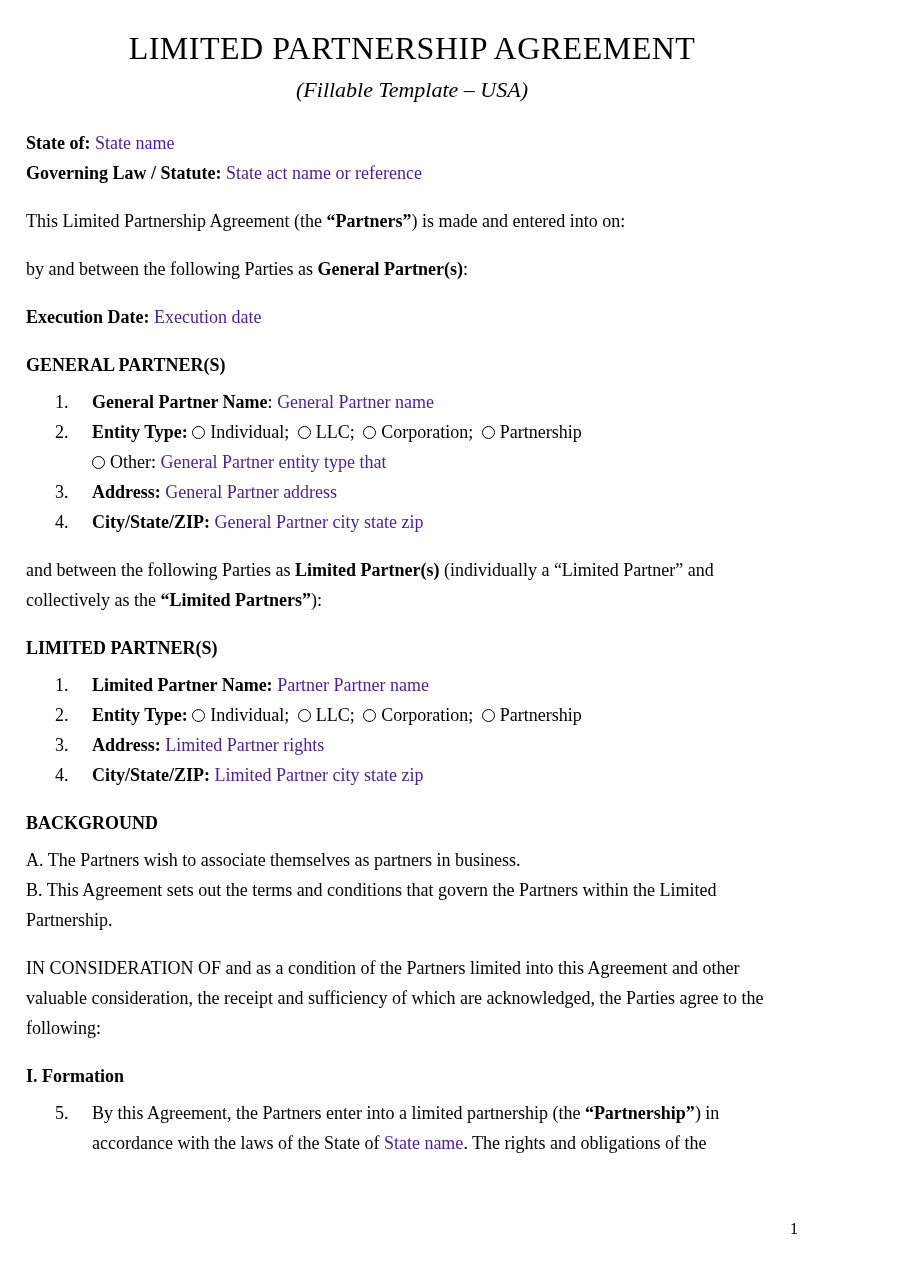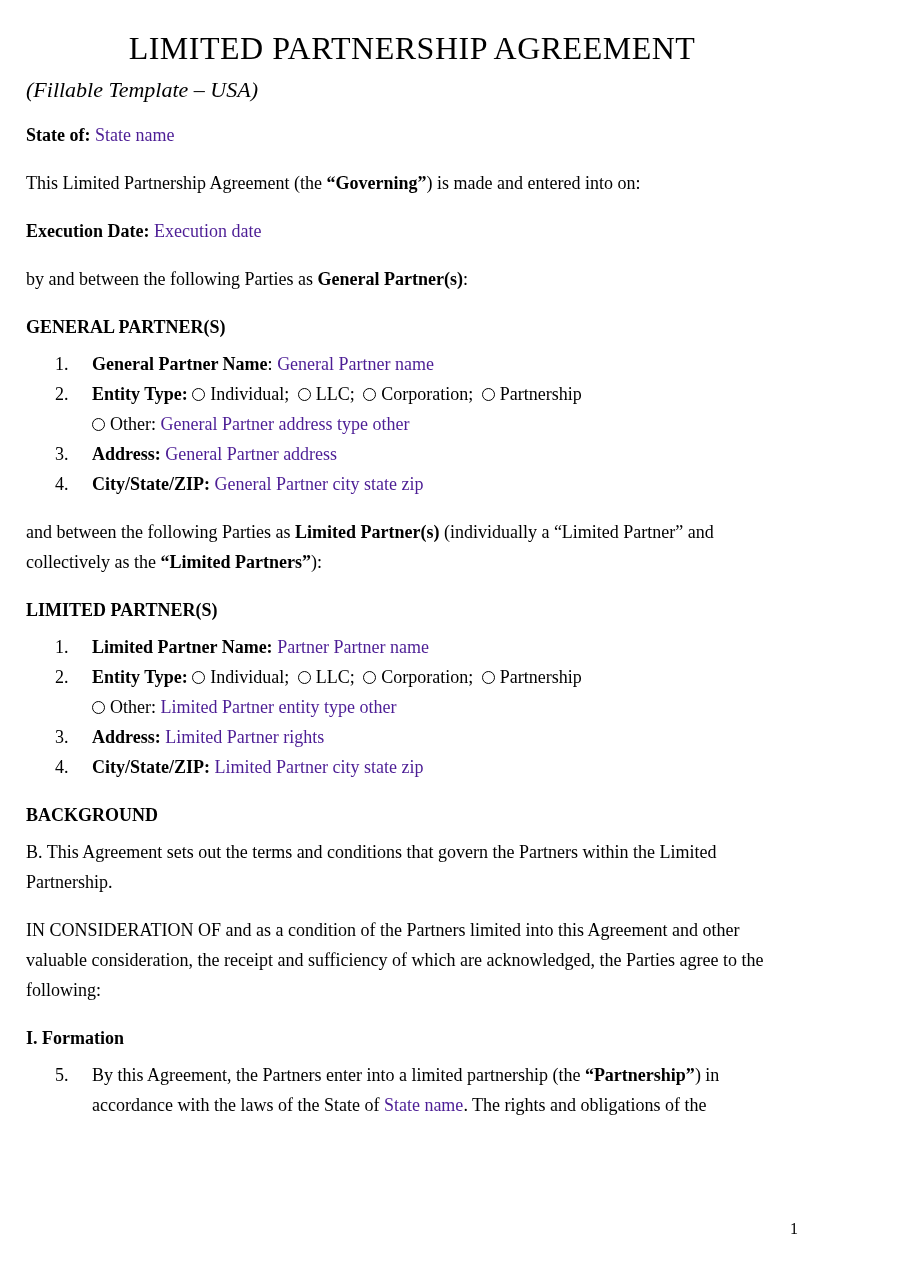--- a/index.html
+++ b/index.html
@@ -21,22 +21,22 @@
   .doc-title {
     font-size: 32px;
     font-weight: normal;
     text-align: center;
     margin: 0 0 10px 0;
     letter-spacing: 0.5px;
   }
   .doc-subtitle {
     font-size: 22px;
     font-style: italic;
-    text-align: left;
-    margin: 0 0 17px 0;
+    text-align: center;
+    margin: 0 0 25px 0;
   }
   .para {
     font-size: 18px;
     line-height: 30px;
     margin: 0 0 18px 0;
   }
   .section-heading {
     font-size: 18px;
     line-height: 30px;
     font-weight: bold;
@@ -80,45 +80,47 @@
 <body>
 
 <div class="page">
 
   <h1 class="doc-title">LIMITED PARTNERSHIP AGREEMENT</h1>
   <div class="doc-subtitle">(Fillable Template – USA)</div>
 
   <div class="para">
     <div><b>State of:</b>
       <span class="ph">State name</span></div>
+    <div><b>Governing Law / Statute:</b>
+      <span class="ph">State act name or reference</span></div>
   </div>
 
   <p class="para"><span>This Limited Partnership Agreement (the</span>
-    <b>“Governing”</b><span>) is made and entered into on:</span></p>
+    <b>“Partners”</b><span>) is made and entered into on:</span></p>
+
+  <p class="para"><span>by and between the following Parties as</span>
+    <b>General Partner(s)</b><span>:</span></p>
 
   <p class="para"><b>Execution Date:</b>
     <span class="ph">Execution date</span></p>
-
-  <p class="para"><span>by and between the following Parties as</span>
-    <b>General Partner(s)</b><span>:</span></p>
 
   <h2 class="section-heading">GENERAL PARTNER(S)</h2>
   <div class="list">
     <div class="li">
       <span class="num">1.</span><b>General Partner Name</b><span>:</span>
       <span class="ph">General Partner name</span>
     </div>
     <div class="li">
       <span class="num">2.</span><b>Entity Type:</b>
       <span class="opt"><span class="radio"></span><span>Individual;</span></span>
       <span class="opt"><span class="radio"></span><span>LLC;</span></span>
       <span class="opt"><span class="radio"></span><span>Corporation;</span></span>
       <span class="opt"><span class="radio"></span><span>Partnership</span></span>
       <div><span class="radio"></span><span>Other:</span>
-        <span class="ph">General Partner address type other</span></div>
+        <span class="ph">General Partner entity type that</span></div>
     </div>
     <div class="li">
       <span class="num">3.</span><b>Address:</b>
       <span class="ph">General Partner address</span>
     </div>
     <div class="li">
       <span class="num">4.</span><b>City/State/ZIP:</b>
       <span class="ph">General Partner city state zip</span>
     </div>
   </div>
@@ -133,35 +135,34 @@
     <div class="li">
       <span class="num">1.</span><b>Limited Partner Name:</b><span></span>
       <span class="ph">Partner Partner name</span>
     </div>
     <div class="li">
       <span class="num">2.</span><b>Entity Type:</b>
       <span class="opt"><span class="radio"></span><span>Individual;</span></span>
       <span class="opt"><span class="radio"></span><span>LLC;</span></span>
       <span class="opt"><span class="radio"></span><span>Corporation;</span></span>
       <span class="opt"><span class="radio"></span><span>Partnership</span></span>
-      <div><span class="radio"></span><span>Other:</span>
-        <span class="ph">Limited Partner entity type other</span></div>
     </div>
     <div class="li">
       <span class="num">3.</span><b>Address:</b>
       <span class="ph">Limited Partner rights</span>
     </div>
     <div class="li">
       <span class="num">4.</span><b>City/State/ZIP:</b>
       <span class="ph">Limited Partner city state zip</span>
     </div>
   </div>
 
   <h2 class="section-heading">BACKGROUND</h2>
   <div class="para">
+    <div>A. The Partners wish to associate themselves as partners in business.</div>
     <div>B. This Agreement sets out the terms and conditions that govern the Partners within the Limited Partnership.</div>
   </div>
 
   <p class="para">IN CONSIDERATION OF and as a condition of the Partners limited into this Agreement and other valuable consideration, the receipt and sufficiency of which are acknowledged, the Parties agree to the following:</p>
 
   <h2 class="section-heading">I. Formation</h2>
   <div class="list">
     <div class="li">
       <span class="num">5.</span><span>By this Agreement, the Partners enter into a limited partnership (the</span>
       <b>“Partnership”</b><span>) in accordance with the laws of the State of</span>

